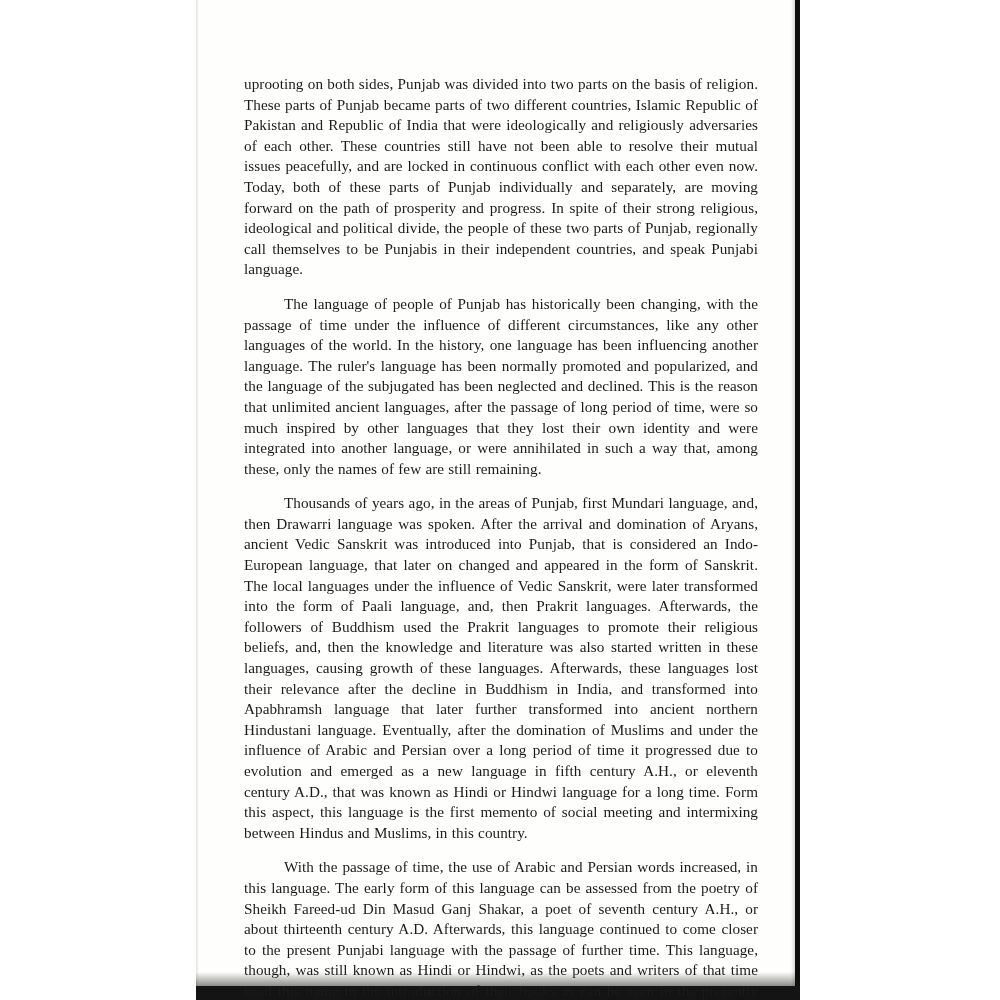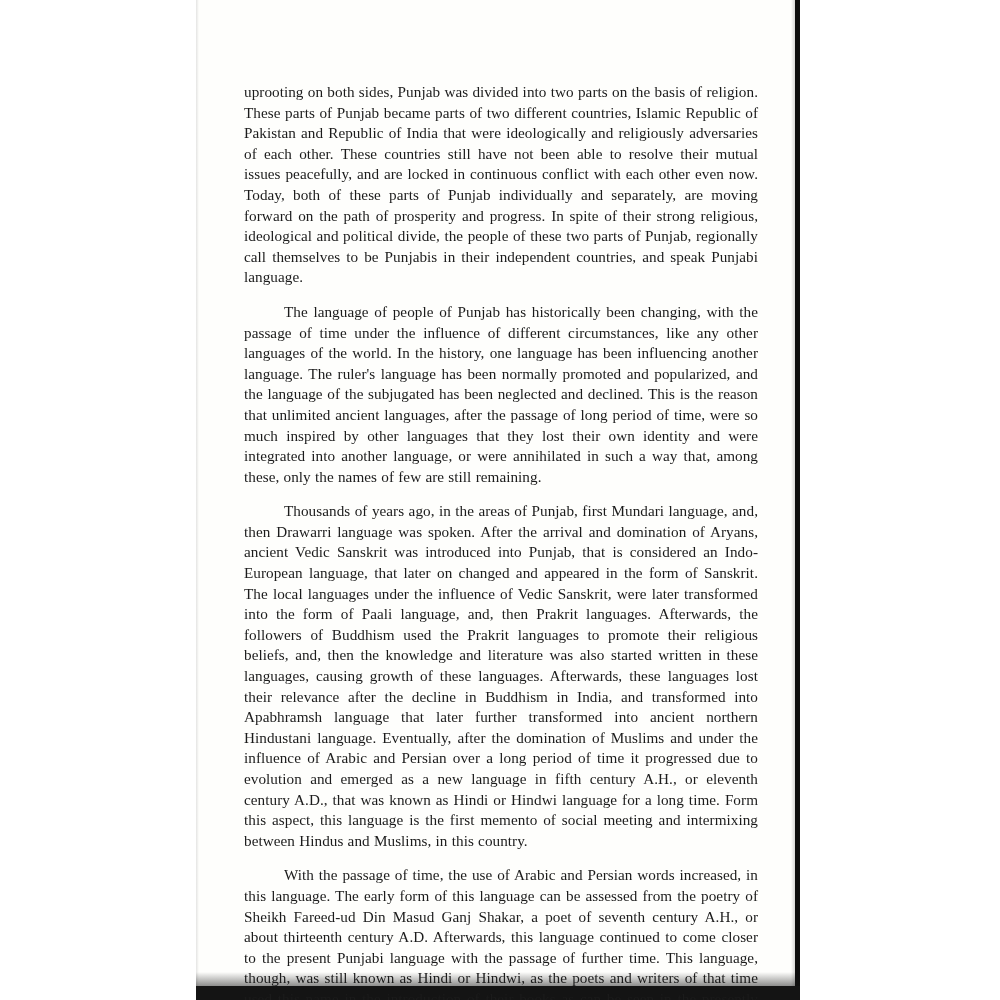--- a/index.html
+++ b/index.html
@@ -87,21 +87,21 @@
   }
 
   
   .textcol {
     position: absolute;
     left: 244px;
     top: 74px;
     width: 514px;
   }
   p.para {
-    margin: 8px 0 14px 0;
+    margin: 0 0 14px 0;
     font-size: 15.2px;
     line-height: 20.6px;
     text-align: justify;
     text-justify: inter-word;
     color: #1b1b1b;
     text-indent: 40px;
     letter-spacing: 0.05px;
     word-spacing: 0.4px;
   }
   p.para.noindent {

